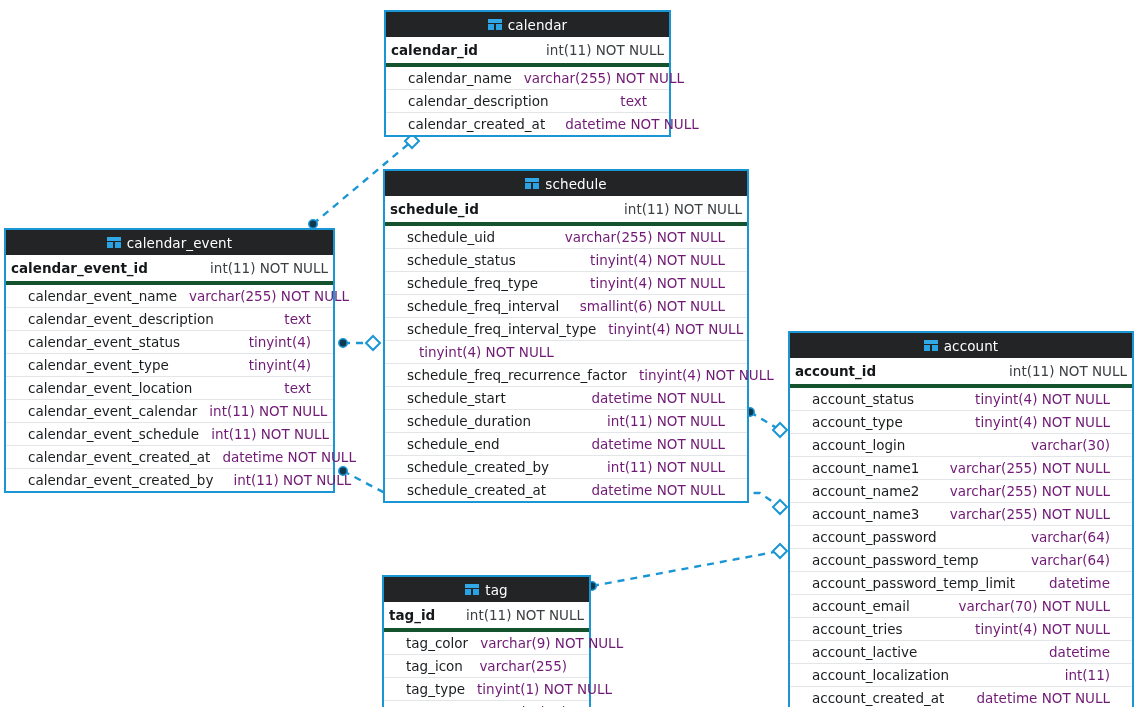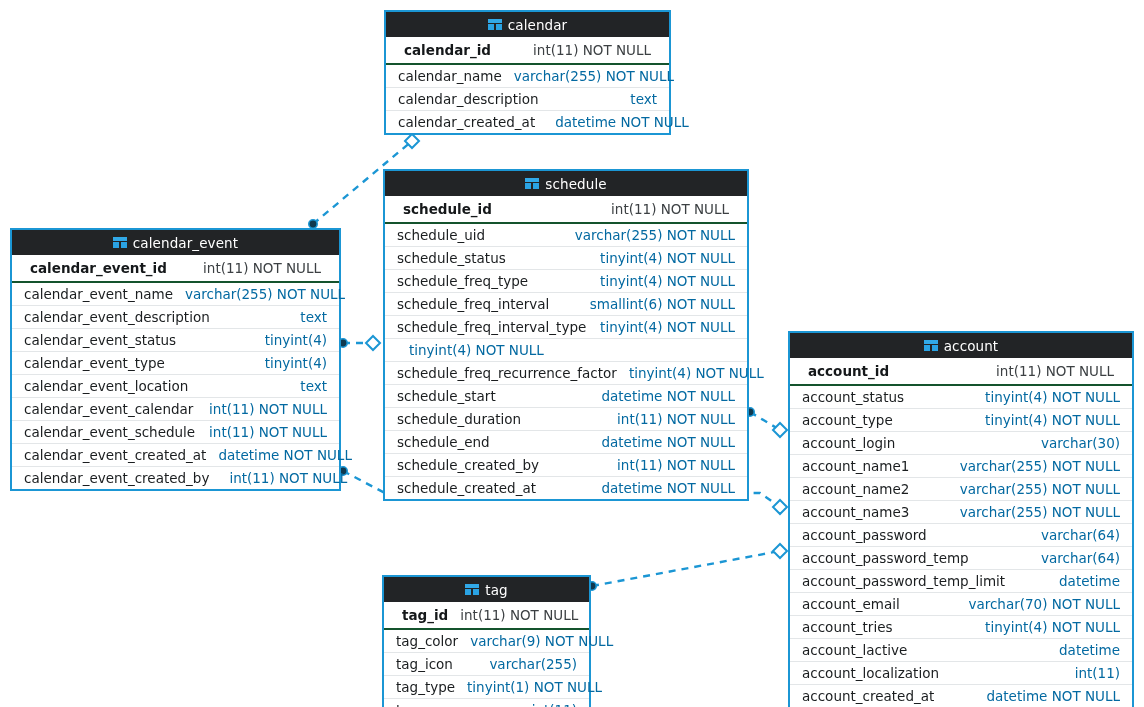--- a/index.html
+++ b/index.html
@@ -55,43 +55,43 @@
   .tbl-icon .top { left: 0; top: 0; width: 14px; height: 4px; background:#31a9e8; }
   .tbl-icon .bl  { left: 0; top: 5px; width: 6px; height: 6px; }
   .tbl-icon .br  { left: 8px; top: 5px; width: 6px; height: 6px; }
   .tbl-title { font-weight: normal; }
 
   .pk-row {
     display: flex;
     align-items: center;
     justify-content: space-between;
     height: 26px;
-    padding: 0 18px;
+    padding: 0 5px;
     font-weight: bold;
     font-size: 13.5px;
     color: #15181a;
-    border-bottom: 2px solid #14532d;
+    border-bottom: 4px solid #14532d;
     background: #ffffff;
   }
   .pk-row .col-type { font-weight: normal; color: #3c4043; }
 
   .rows { background: #ffffff; }
   .row {
     display: flex;
     align-items: center;
     justify-content: space-between;
     height: 22px;
-    padding: 0 12px;
+    padding: 0 22px;
     font-size: 13.5px;
     color: #1a1d1f;
     border-bottom: 1px solid #e3e6e8;
   }
   .row:last-child { border-bottom: none; gap: 8px; }
   .col-name { white-space: nowrap; }
-  .col-type { white-space: nowrap; color: #0369a1; padding-left: 12px; }
+  .col-type { white-space: nowrap; color: #701a75; padding-left: 12px; }
 </style>
 </head>
 <body>
 
 <div id="canvas">
 
   <svg class="edges" width="1144" height="707" viewBox="0 0 1144 707">
       <g>
         <path d="M 313 224 L 412 141" fill="none" stroke="#1b96d4" stroke-width="2.4" stroke-dasharray="7,6"></path>
         <circle cx="313" cy="224" r="4.2" fill="#10394f" stroke="#1b96d4" stroke-width="1.6"></circle>
@@ -204,21 +204,21 @@
           <div class="row">
             <span class="col-name">schedule_created_by</span>
             <span class="col-type">int(11) NOT NULL</span>
           </div>
           <div class="row">
             <span class="col-name">schedule_created_at</span>
             <span class="col-type">datetime NOT NULL</span>
           </div>
         </div>
       </div>
-      <div class="table" style="left: 10px; top: 228px; width: 331px;">
+      <div class="table" style="left: 4px; top: 228px; width: 331px;">
         <div class="tbl-header">
           <span class="tbl-icon">
             <i class="top"></i>
             <i class="bl"></i>
             <i class="br"></i>
           </span>
           <span class="tbl-title">calendar_event</span>
         </div>
         <div class="pk-row">
           <span class="col-name">calendar_event_id</span>

